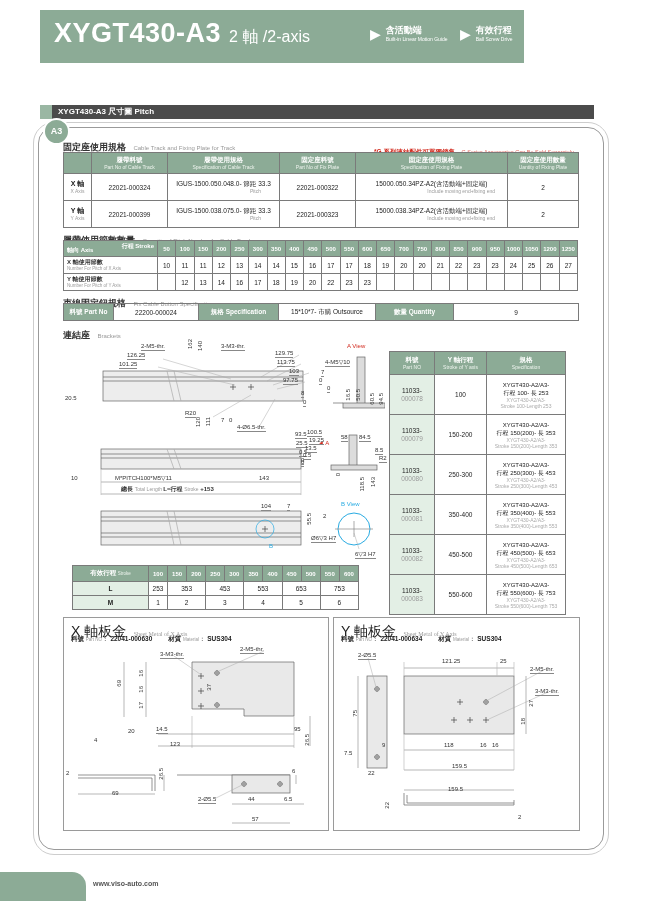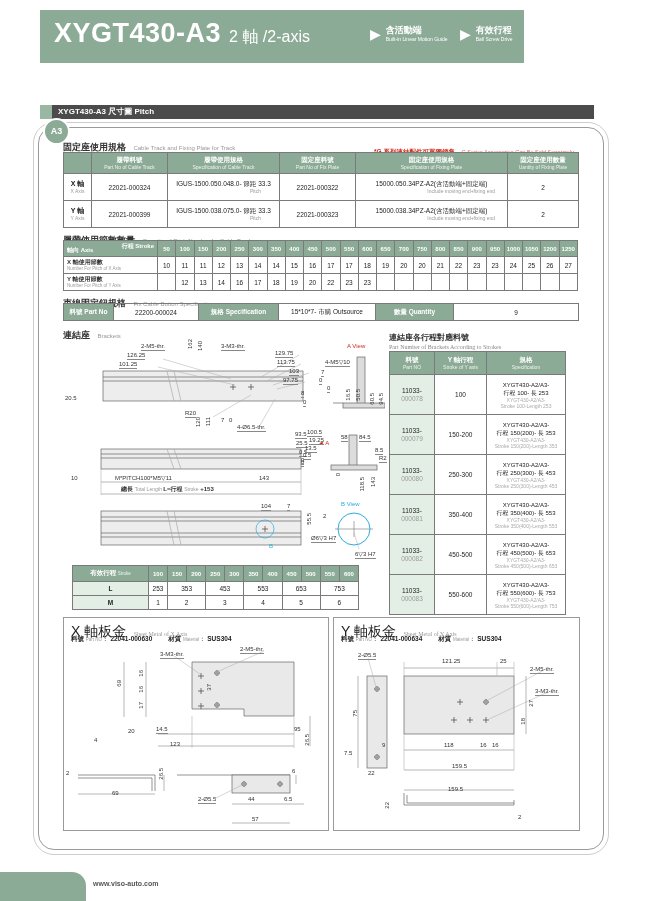--- a/index.html
+++ b/index.html
@@ -451,24 +451,20 @@
       <span class="dim u" style="left: 198px; top: 166px;">104</span>
       <span class="dim u" style="left: 224px; top: 166px;">7</span>
       <span class="dim rot" style="left: 243px; top: 176px;">55.5</span>
       <span class="dim u" style="left: 248px; top: 198px;">Ø6▽3 H7</span>
       <span class="dim cyan" style="left: 206px; top: 206px;">B</span>
       <span class="dim cyan" style="left: 278px; top: 164px;">B View</span>
       <span class="dim" style="left: 260px; top: 176px;">2</span>
       <span class="dim u" style="left: 292px; top: 214px;">6▽3 H7</span>
     </div>
 
-  <div class="stitle" id="bracket-parts-title">
-    <span class="zh">連結座各行程對應料號</span>
-    <span class="en">Part Number of Brackets According to Strokes</span>
-  </div>
   <table id="bracket-parts">
     <colgroup>
         <col style="width:45px">
         <col style="width:52px">
         <col style="width:79px">
       </colgroup>
     <tbody>
         <tr>
           <th>
             <div class="m">料號</div>

